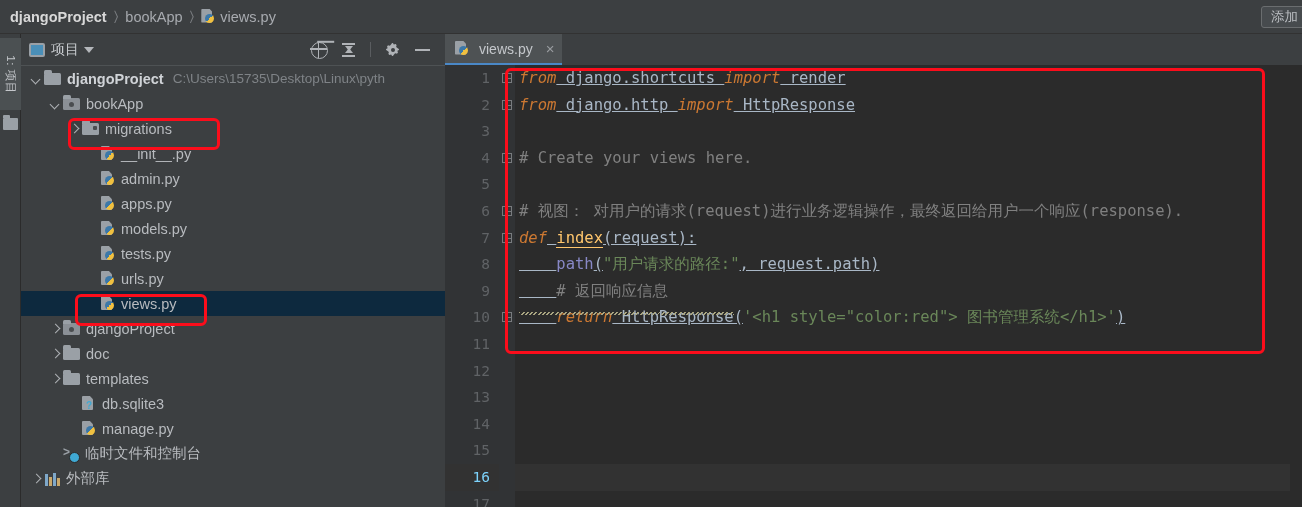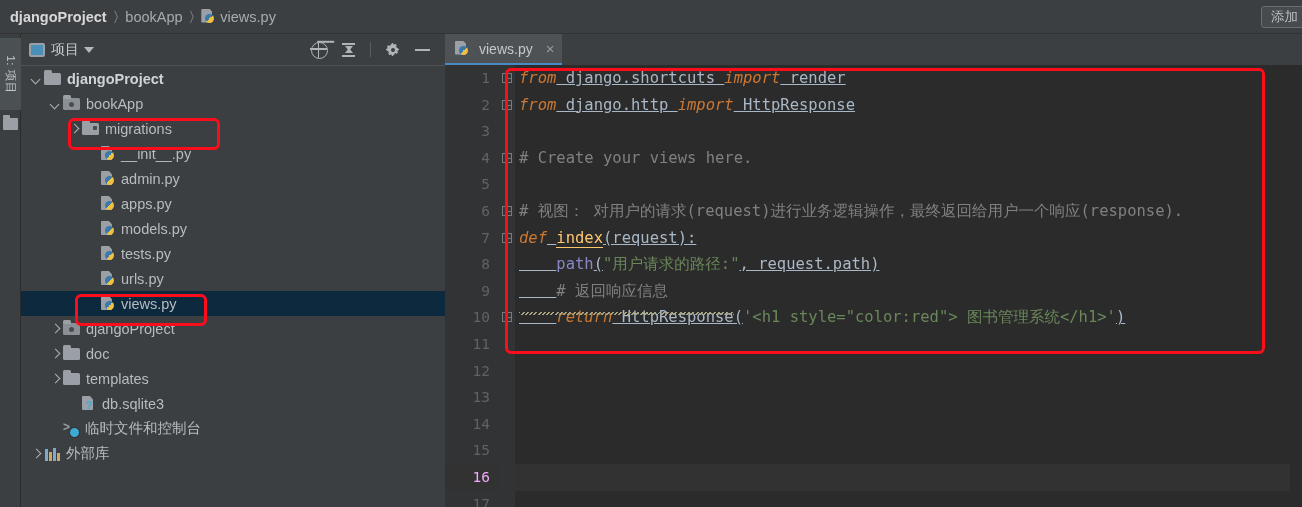--- a/index.html
+++ b/index.html
@@ -231,21 +231,21 @@
   .tab-close { color: #9a9da1; font-size: 15px; margin-left: 8px; line-height: 1; }
   .code-wrap { position: absolute; left: 0; top: 31px; width: 857px; height: 442px; background: #2b2b2b; }
   .gutter {
     position: absolute; left: 0; top: 0; width: 54px; height: 442px;
     background: #313335;
   }
   .gutter-line {
     height: 26.6px; line-height: 26.6px; text-align: right; padding-right: 9px;
     font-family: "DejaVu Sans Mono", monospace; font-size: 14.5px; color: #606366;
   }
-  .gutter-line.current { color: #f0abfc; background: #323232; }
+  .gutter-line.current { color: #7dd3fc; background: #323232; }
   .fold-col {
     position: absolute; left: 54px; top: 0; width: 16px; height: 442px; background: #313335;
   }
   .fold-line { position: relative; height: 26.6px; }
   .fold-mark {
     position: absolute; left: 3px; top: 8px; width: 10px; height: 10px;
     border: 1px solid #787b7e;
   }
   .fold-mark::before {
     content: ""; position: absolute; left: 2px; top: 4px; width: 6px; height: 1px; background: #787b7e;
@@ -326,20 +326,21 @@
         <span class="tool-ico ico-gear"></span>
         <span class="tool-ico ico-minus"></span>
       </div>
     </div>
     <div class="tree" id="tree">
         <div class="tree-row">
           <span style="display:inline-block;width:8px;flex:0 0 8px"></span>
           <span class="arrow down"></span>
           <span class="folder-ico"></span>
           <span style="font-weight:bold;color:#d0d3d7">djangoProject</span>
+          <span class="proj-path">C:\Users\15735\Desktop\Linux\pyth</span>
         </div>
         <div class="tree-row">
           <span style="display:inline-block;width:27px;flex:0 0 27px"></span>
           <span class="arrow down"></span>
           <span class="folder-ico module">
             <i></i>
           </span>
           <span>bookApp</span>
         </div>
         <div class="tree-row">
@@ -410,20 +411,26 @@
           <span style="display:inline-block;width:27px;flex:0 0 27px"></span>
           <span class="arrow right"></span>
           <span class="folder-ico"></span>
           <span>templates</span>
         </div>
         <div class="tree-row">
           <span style="display:inline-block;width:46px;flex:0 0 46px"></span>
           <span class="arrow"></span>
           <span class="dbfile-ico"></span>
           <span>db.sqlite3</span>
+        </div>
+        <div class="tree-row">
+          <span style="display:inline-block;width:46px;flex:0 0 46px"></span>
+          <span class="arrow"></span>
+          <span class="pyfile-ico"></span>
+          <span>manage.py</span>
         </div>
         <div class="tree-row">
           <span style="display:inline-block;width:27px;flex:0 0 27px"></span>
           <span class="arrow"></span>
           <span class="console-ico"></span>
           <span>临时文件和控制台</span>
         </div>
         <div class="tree-row">
           <span style="display:inline-block;width:8px;flex:0 0 8px"></span>
           <span class="arrow right"></span>

